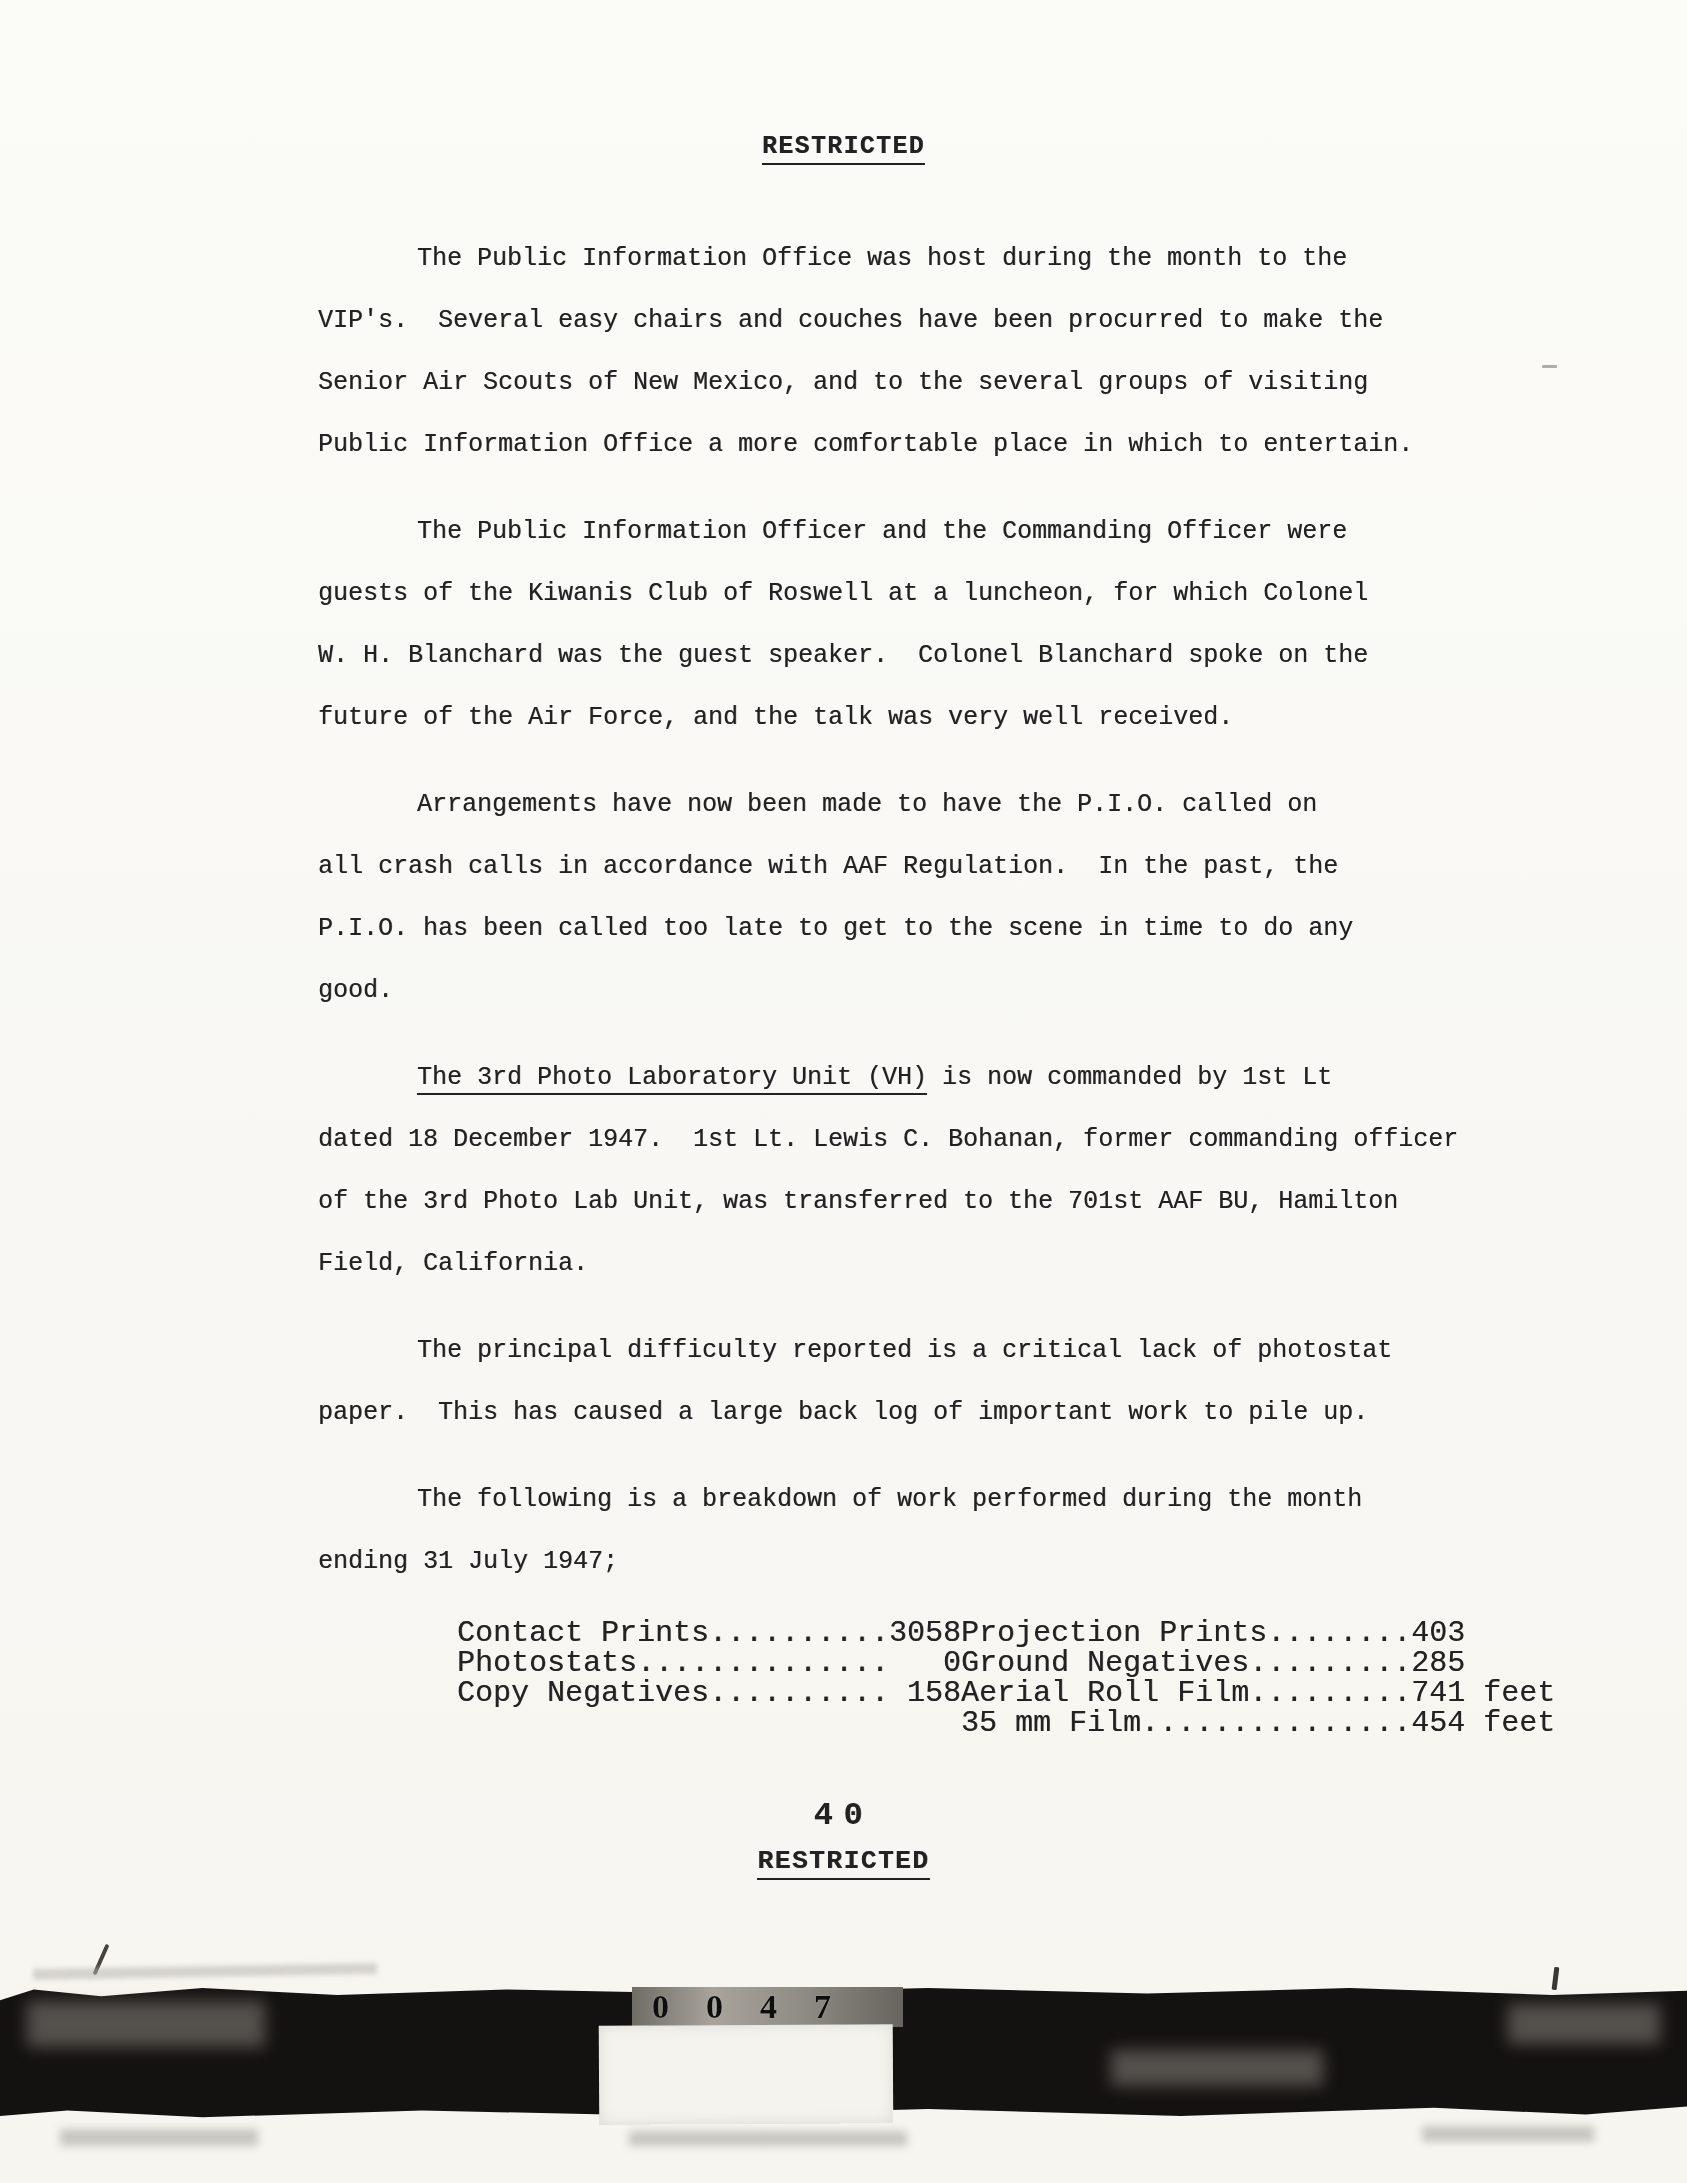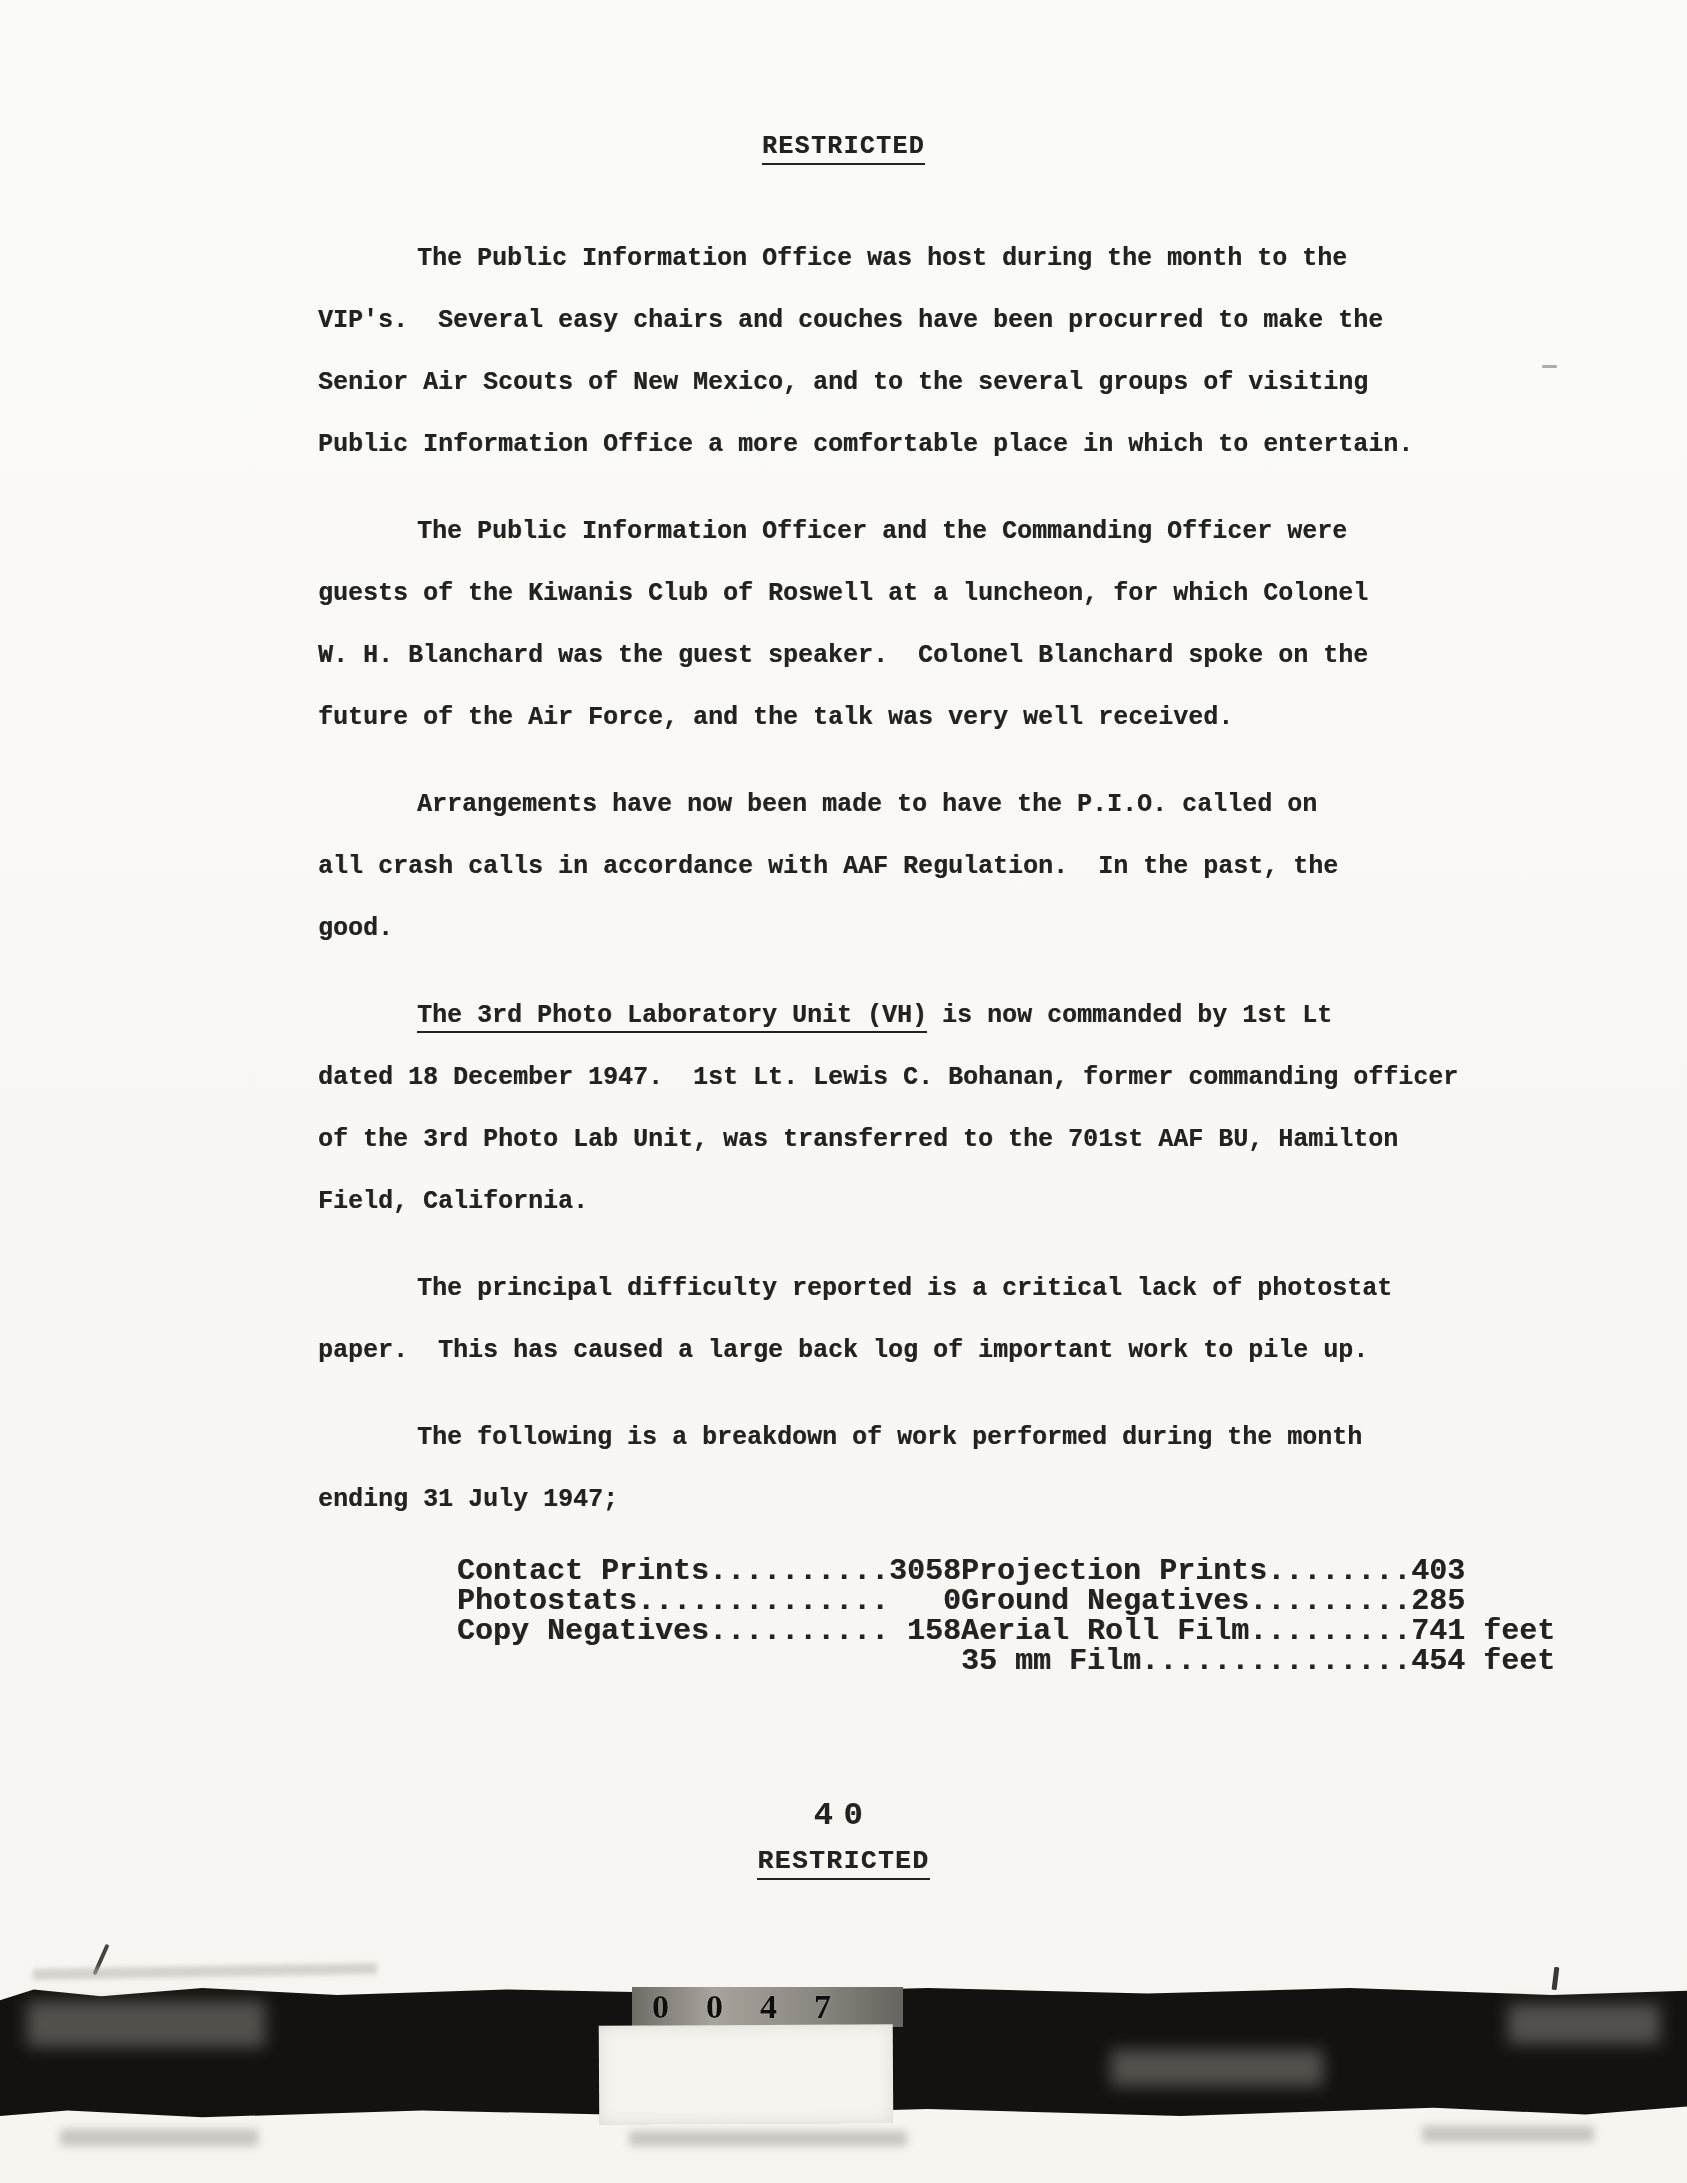--- a/index.html
+++ b/index.html
@@ -14,21 +14,21 @@
   .ink{ text-shadow:0.4px 0 0 rgba(30,30,30,.55); }
   .classification-top{
     position:absolute;top:132px;left:0;width:100%;
     text-align:center;font-size:25px;font-weight:bold;letter-spacing:1.3px;
   }
   .classification-top .u-word, .classification-bottom .u-word{
     display:inline-block;border-bottom:2.6px solid #222;padding-bottom:2px;
   }
   .content{
     position:absolute;left:318px;top:228px;width:1164px;
-    font-size:25px;line-height:62px;font-weight:bold;
+    font-size:25px;line-height:62px;
   }
   .line{white-space:pre;height:62px;}
   .line.first{padding-left:99px;}
   .paragraph{margin-bottom:25px;}
   .u{border-bottom:2px solid #222;padding-bottom:1.3px;}
   .breakdown{
     display:flex;margin-left:139px;margin-top:9.3px;
     font-size:30px;line-height:30px;
   }
   .breakdown .col-left{width:517px;}
@@ -111,20 +111,21 @@
     <div class="paragraph">
       <div class="line first">The Public Information Officer and the Commanding Officer were</div>
       <div class="line">guests of the Kiwanis Club of Roswell at a luncheon, for which Colonel</div>
       <div class="line">W. H. Blanchard was the guest speaker.  Colonel Blanchard spoke on the</div>
       <div class="line">future of the Air Force, and the talk was very well received.</div>
     </div>
 
     <div class="paragraph">
       <div class="line first">Arrangements have now been made to have the P.I.O. called on</div>
       <div class="line">all crash calls in accordance with AAF Regulation.  In the past, the</div>
+      <div class="line">P.I.O. has been called too late to get to the scene in time to do any</div>
       <div class="line">good.</div>
     </div>
 
     <div class="paragraph">
       <div class="line first"><span class="u">The 3rd Photo Laboratory Unit (VH)</span><span> is now commanded by 1st Lt</span></div>
       <div class="line">dated 18 December 1947.  1st Lt. Lewis C. Bohanan, former commanding officer</div>
       <div class="line">of the 3rd Photo Lab Unit, was transferred to the 701st AAF BU, Hamilton</div>
       <div class="line">Field, California.</div>
     </div>
 

